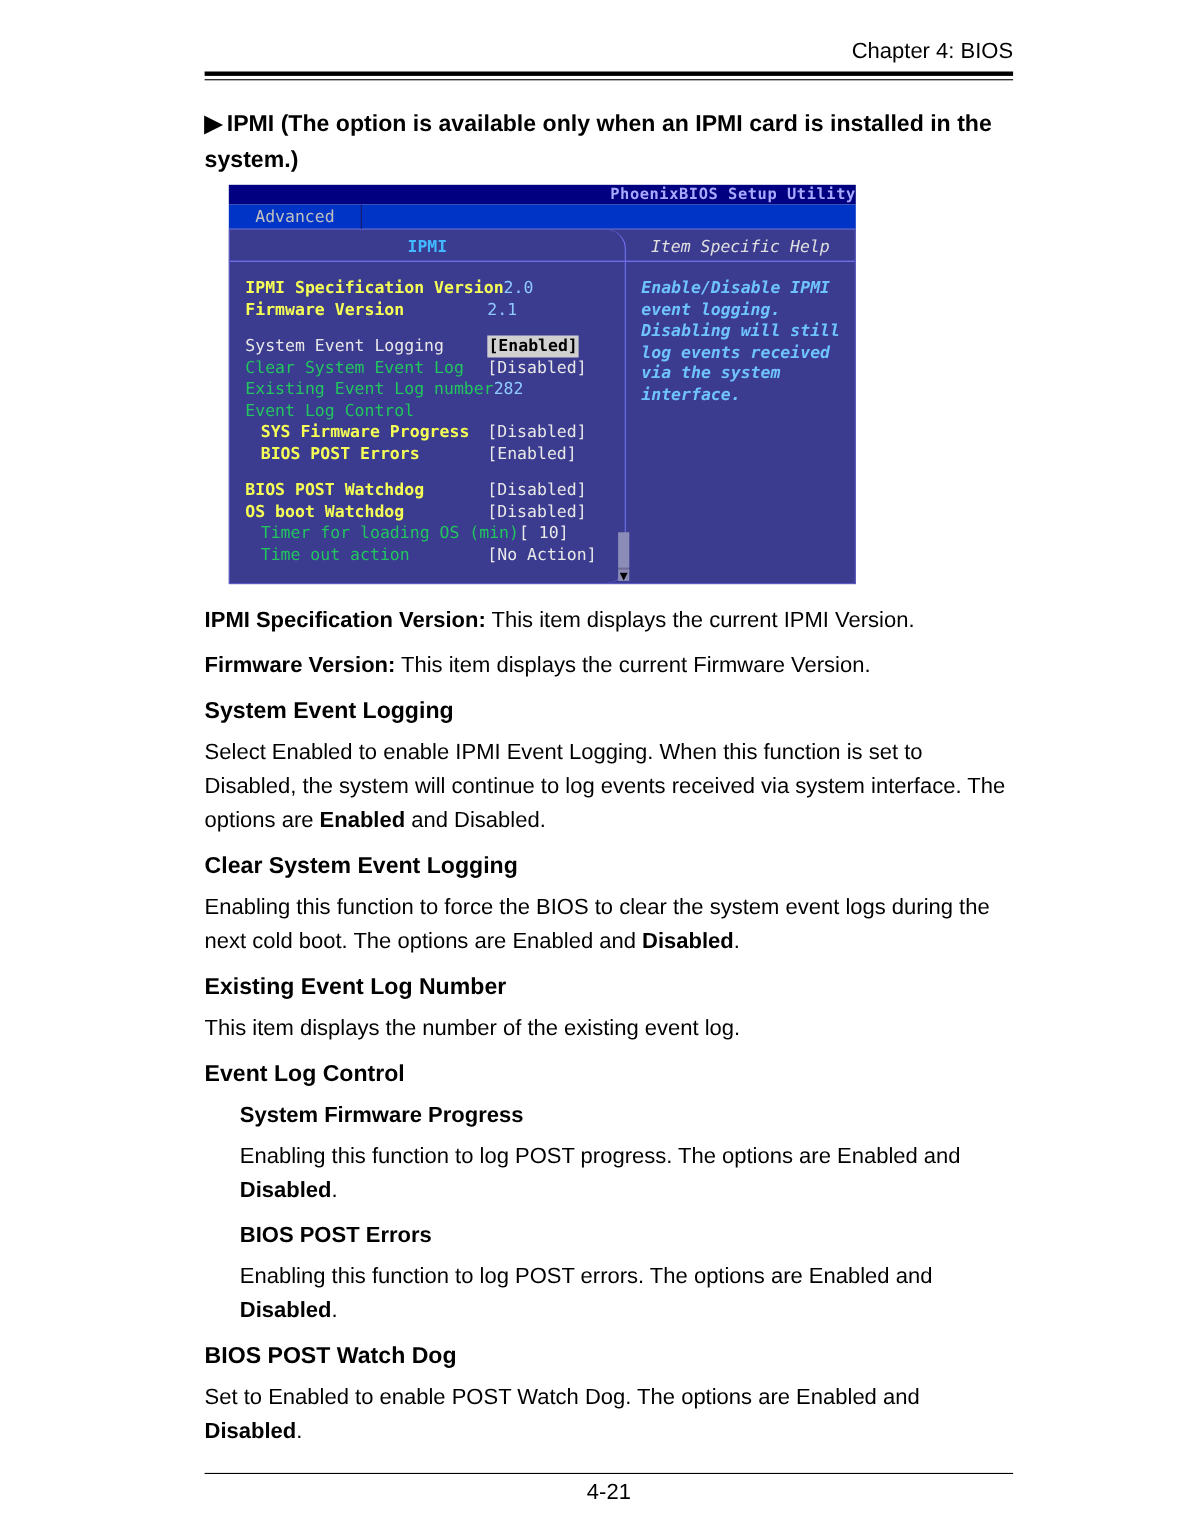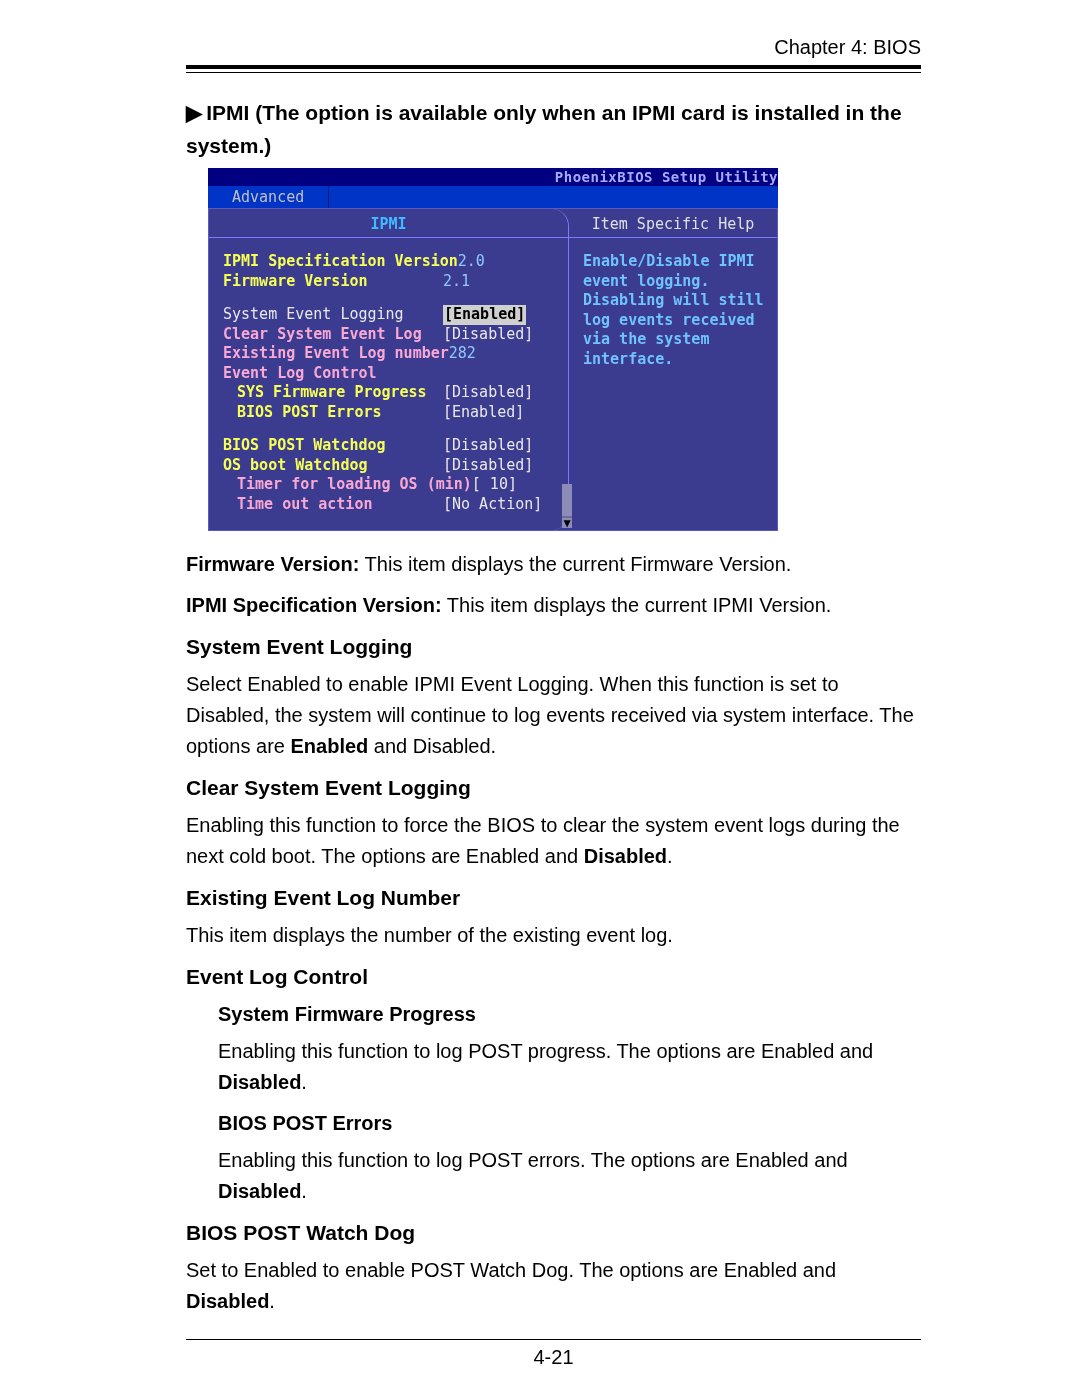--- a/index.html
+++ b/index.html
@@ -77,20 +77,21 @@
     flex: 0 0 360px;
     box-sizing: border-box;
     border-right: 1px solid #7a7aff;
     position: relative;
     border-radius: 17px;
   }
   .bios-right {
     flex: 1;
     box-sizing: border-box;
     position: relative;
+    font-style: italic;
   }
   .bios-col-title {
     text-align: center;
     color: #42b9ff;
     font-weight: bold;
     padding: 6px 4px 4px;
     border-bottom: 1px solid #7a7aff;
   }
   .bios-items {
     padding: 14px 10px 16px 14px;
@@ -103,21 +104,21 @@
   .bi-label {
     flex: 0 0 220px;
     white-space: pre;
   }
   .bi-indent .bi-label {
     padding-left: 14px;
     flex: 0 0 206px;
   }
   .c-yellow  { color: #f6ff55; font-weight: bold; }
   .c-white   { color: #e8e8e8; }
-  .c-blue    { color: #f9a8d4; font-weight: bold; }
+  .c-blue    { color: #22c55e; font-weight: normal; }
   .c-bright  { color: #8ec9ff; }
   .val-highlight {
     background: #d0d0d0;
     color: #000;
     font-weight: bold;
     padding: 0 1px;
   }
   .bios-help-text {
     padding: 14px 12px 10px 14px;
     color: #6fc4ff;
@@ -252,22 +253,22 @@
         </div>
       </div>
       <div class="bios-right">
         <div class="bios-col-title" style="color:#e0e0e0;font-weight:normal;">Item Specific Help</div>
         <div class="bios-help-text">Enable/Disable IPMI event logging. Disabling will still log events received via the system interface.</div>
       </div>
     </div>
   </div>
 
   <div class="doc">
+    <p><span class="lead">IPMI Specification Version:</span><span> This item displays the current IPMI Version.</span></p>
     <p><span class="lead">Firmware Version:</span><span> This item displays the current Firmware Version.</span></p>
-    <p><span class="lead">IPMI Specification Version:</span><span> This item displays the current IPMI Version.</span></p>
 
     <h3>System Event Logging</h3>
     <p><span>Select Enabled to enable IPMI Event Logging. When this function is set to Disabled, the system will continue to log events received via system interface. The options are </span><span class="lead">Enabled</span><span> and Disabled.</span></p>
 
     <h3>Clear System Event Logging</h3>
     <p><span>Enabling this function to force the BIOS to clear the system event logs during the next cold boot. The options are Enabled and </span><span class="lead">Disabled</span><span>.</span></p>
 
     <h3>Existing Event Log Number</h3>
     <p>This item displays the number of the existing event log.</p>
 

